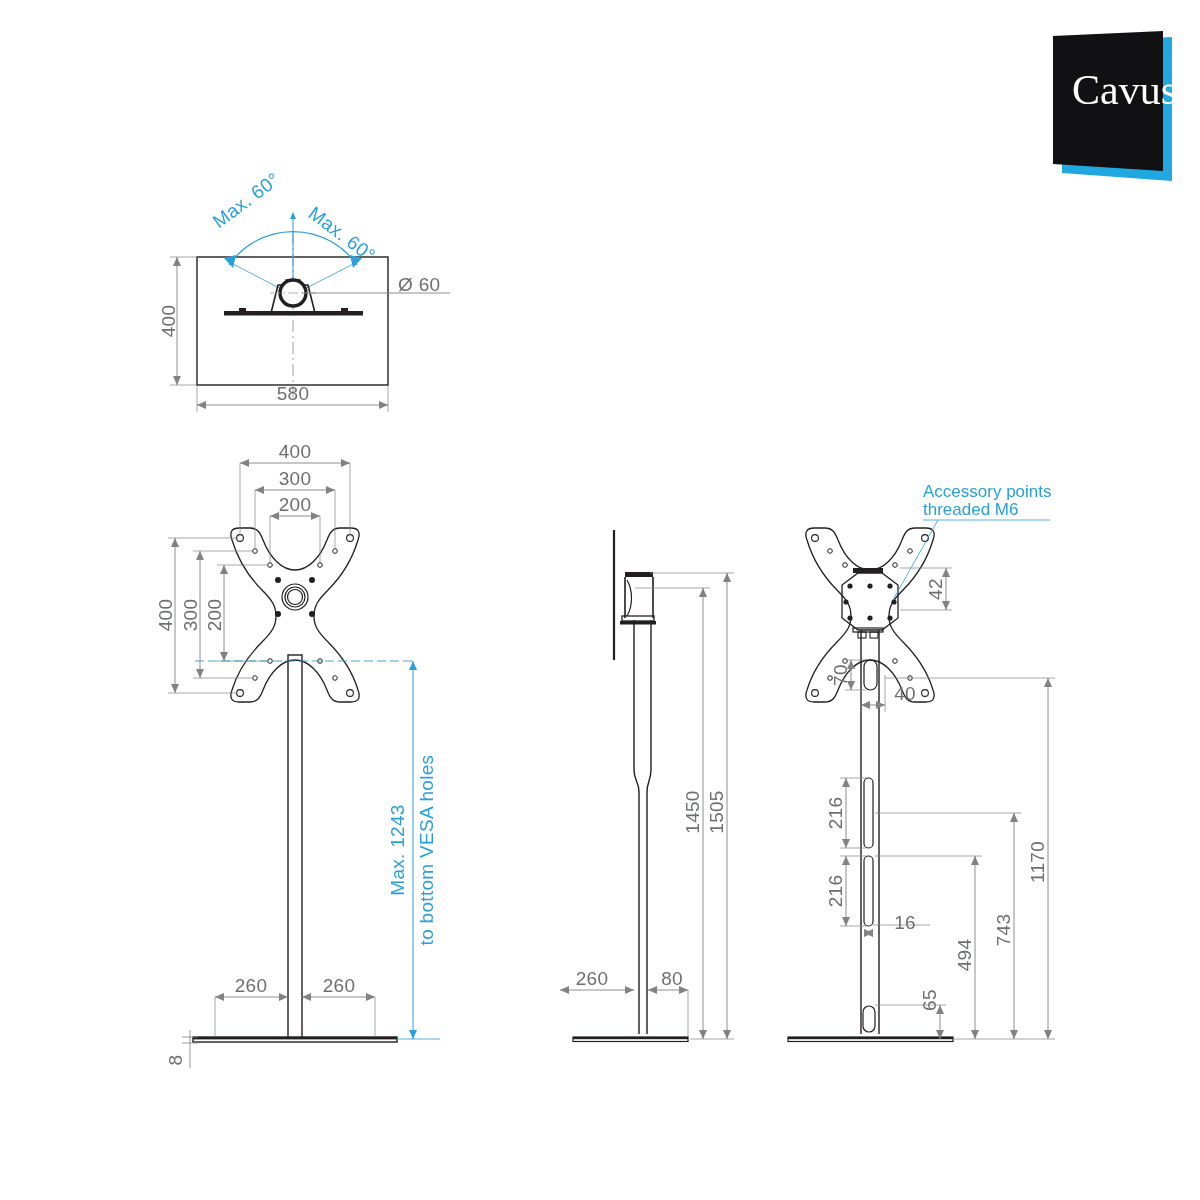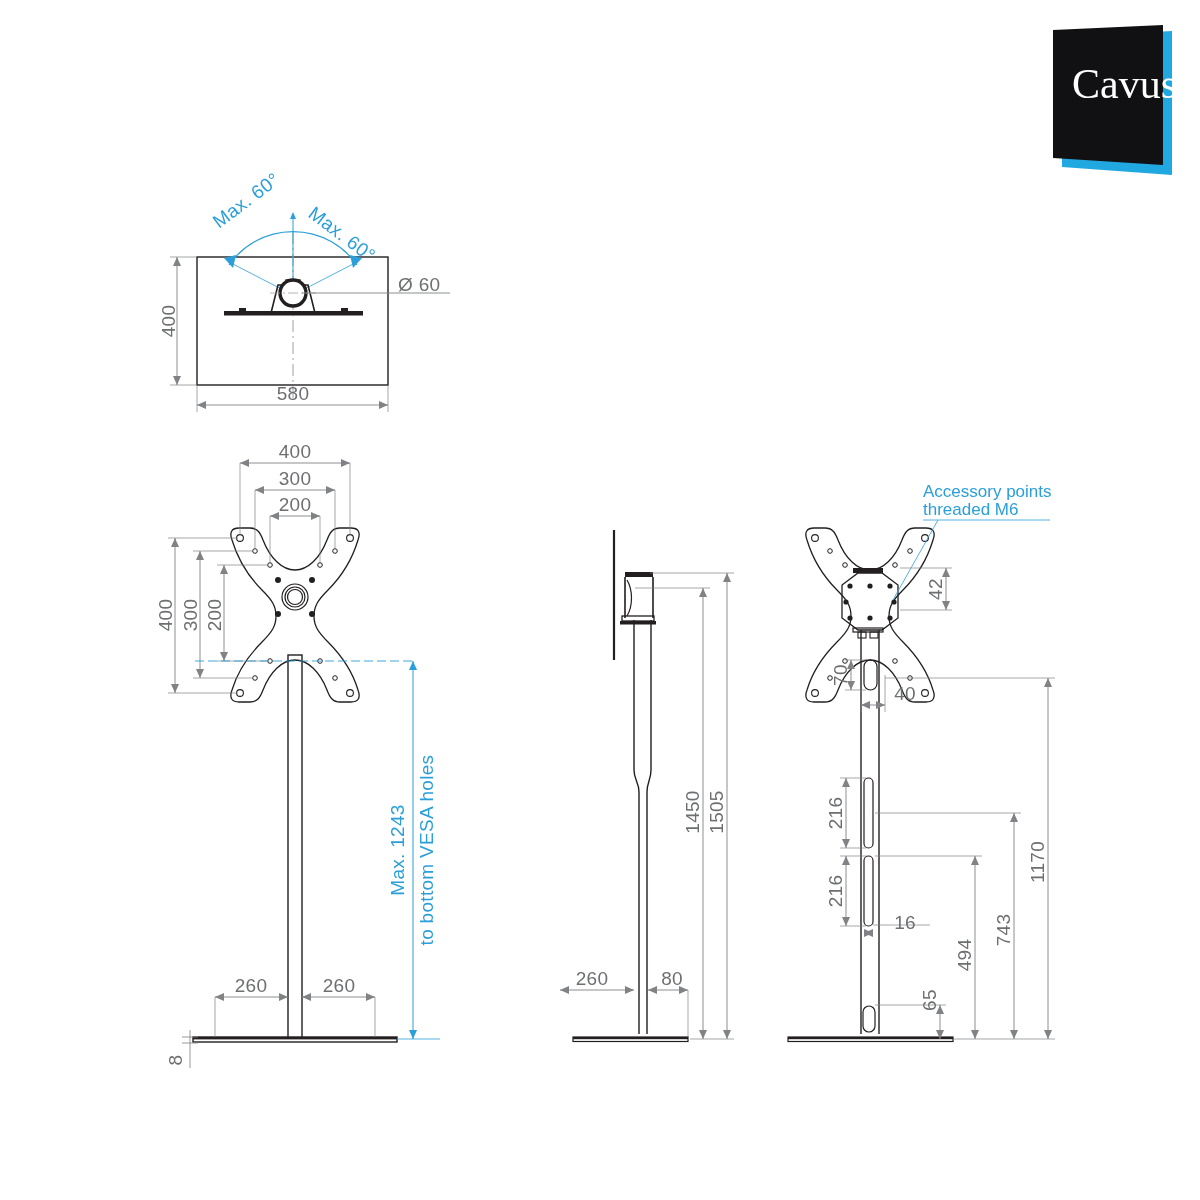--- a/index.html
+++ b/index.html
@@ -14,21 +14,21 @@
   .notetxt{font-family:"Liberation Sans","DejaVu Sans",sans-serif;
           font-size:17px;fill:#2b9fd9;}
   .logotxt{font-family:"Liberation Serif","DejaVu Serif",serif;
           font-size:42px;fill:#ffffff;}
 </style>
 </head>
 <body>
 
 <div id="stage">
 
-  <div style="position:absolute;left:1050px;top:25px;width:130px;height:150px;">
+  <div style="position:absolute;left:1050px;top:31px;width:130px;height:150px;">
     <svg width="130" height="150" viewBox="0 0 130 150">
       <polygon points="12,12 122,6 122,150 12,142" fill="#21a8e0"></polygon>
       <polygon points="3,5 113,0 113,140 3,133" fill="#111113"></polygon>
       <text class="logotxt" x="22" y="73">Cavus</text>
     </svg>
   </div>
 
   <svg width="1200" height="1200" viewBox="0 0 1200 1200" style="position:absolute;left:0;top:0;">
     <defs>
       <marker id="ar" markerWidth="10" markerHeight="8" refX="9" refY="4" orient="auto" markerUnits="userSpaceOnUse">

